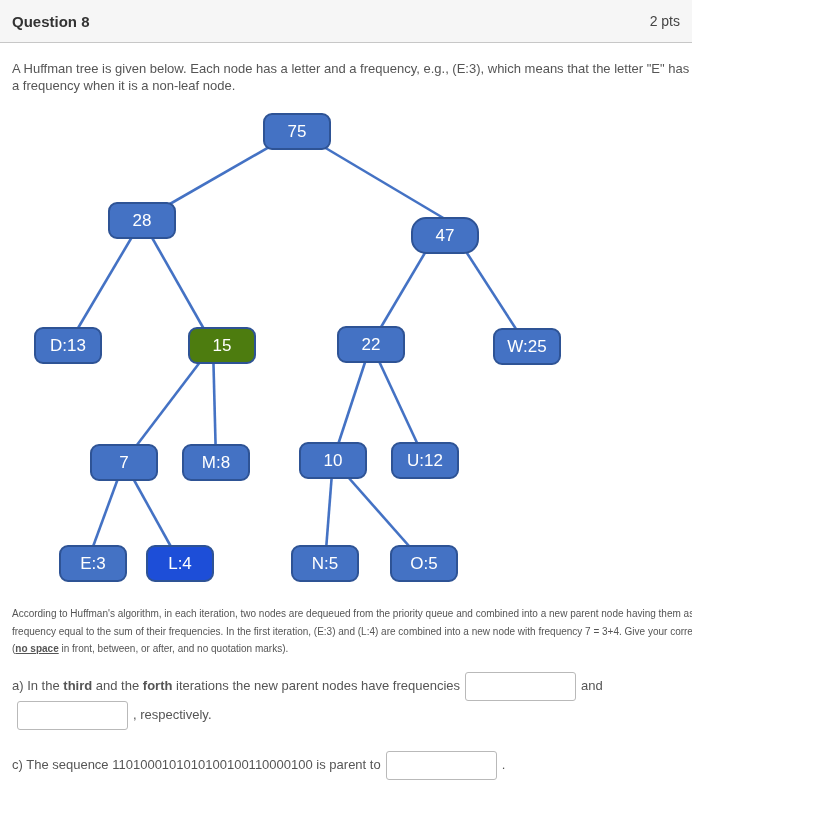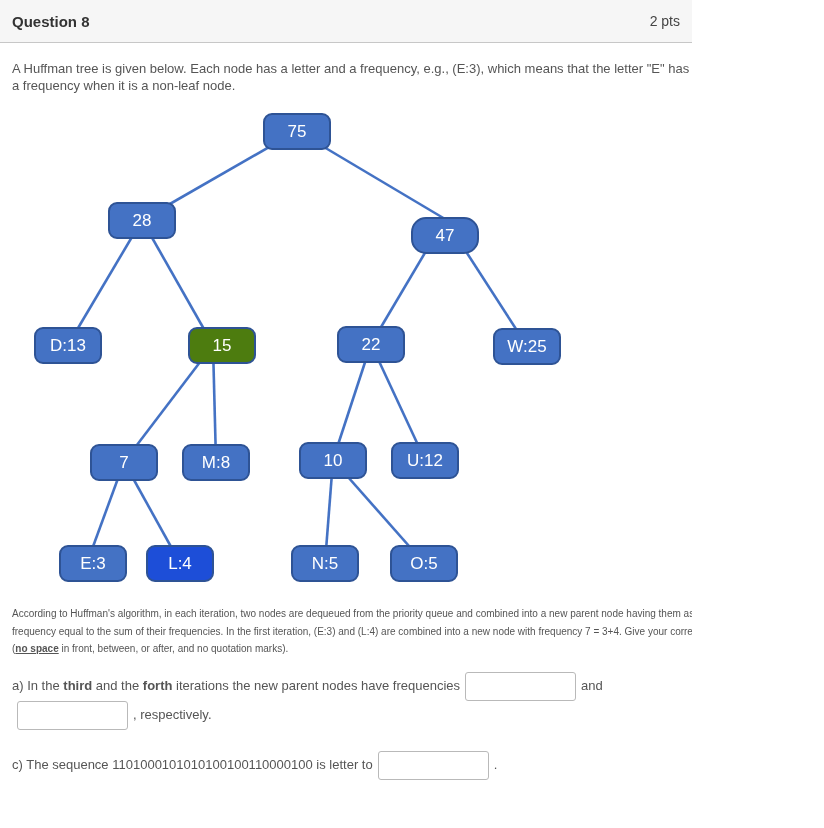--- a/index.html
+++ b/index.html
@@ -86,16 +86,16 @@
         <div class="node" style="left: 146px; top: 449px; background: #1d4ed8; border-color: rgb(46, 83, 149);">L:4</div>
         <div class="node" style="left: 291px; top: 449px; background: rgb(68, 114, 196); border-color: rgb(46, 83, 149);">N:5</div>
         <div class="node" style="left: 390px; top: 449px; background: rgb(68, 114, 196); border-color: rgb(46, 83, 149);">O:5</div>
       </div>
 
     <p class="instructions"><span>According to Huffman's algorithm, in each iteration, two nodes are dequeued from the priority queue and combined into a new parent node having them as two children and with frequency equal to the sum of their frequencies. In the first iteration, (E:3) and (L:4) are combined into a new node with frequency 7 = 3+4. Give your correct answer for each question (</span><span class="bu">no space</span><span> in front, between, or after, and no quotation marks).</span></p>
 
     <div class="q-line q-a"><span>a) In the </span><b>third</b><span> and the </span><b>forth</b><span> iterations the new parent nodes have frequencies</span><input type="text" class="answer-input" value="" style=""><span>and</span><input type="text" class="answer-input" value="" style=""><span>, respectively.</span></div>
 
 
-    <div class="q-line q-c"><span>c) The sequence </span><span>1101000101010100100110000100</span><span> is letter to</span><input type="text" class="answer-input" value="" style=""><span>.</span></div>
+    <div class="q-line q-c"><span>c) The sequence </span><span>1101000101010100100110000100</span><span> is parent to</span><input type="text" class="answer-input" value="" style=""><span>.</span></div>
 
   </div>
 </div>
 
 </body></html>

